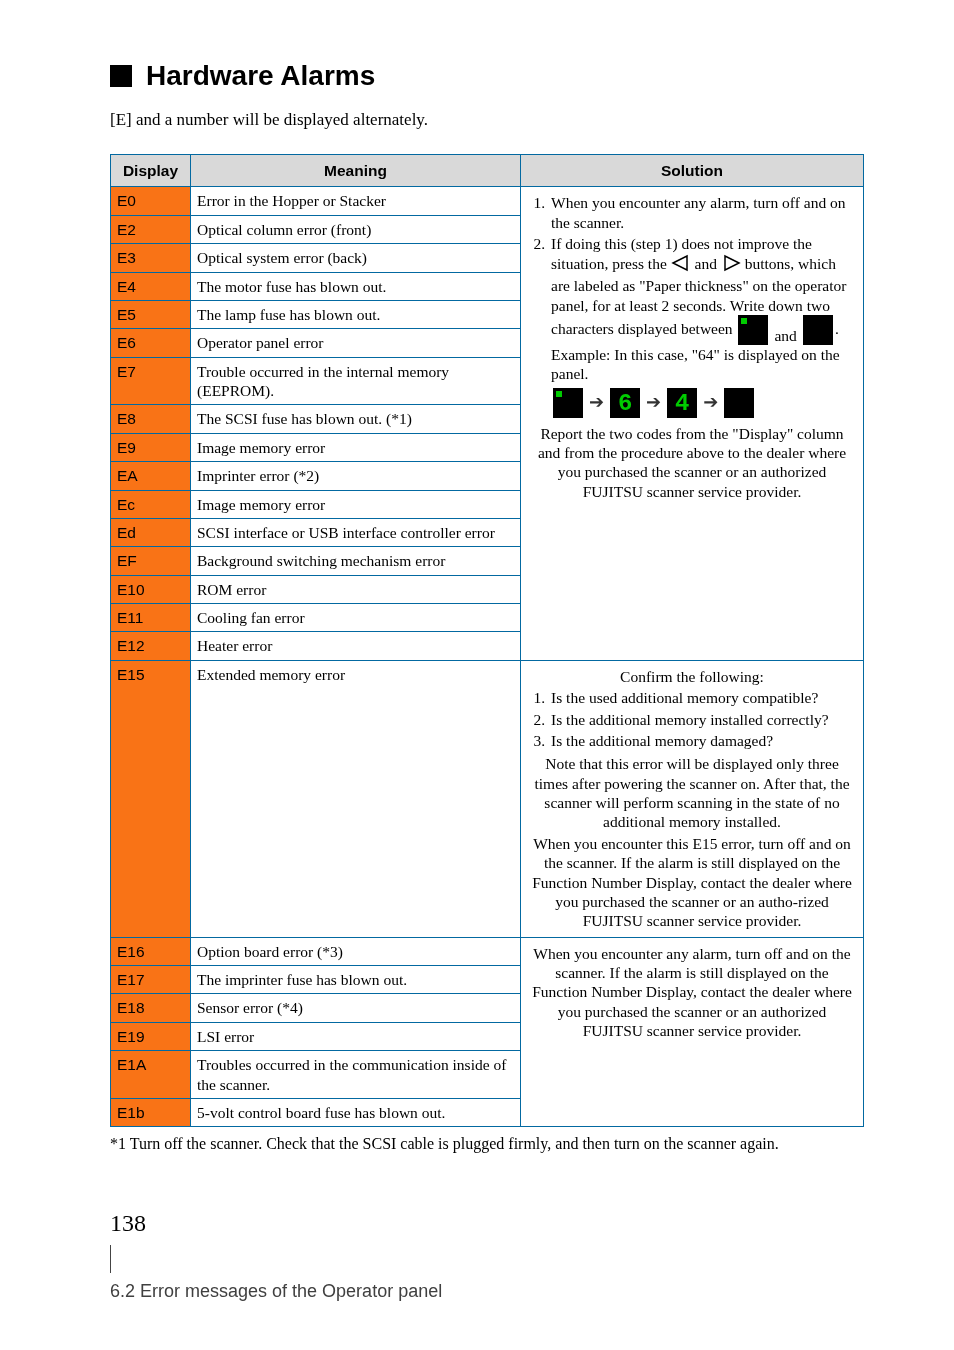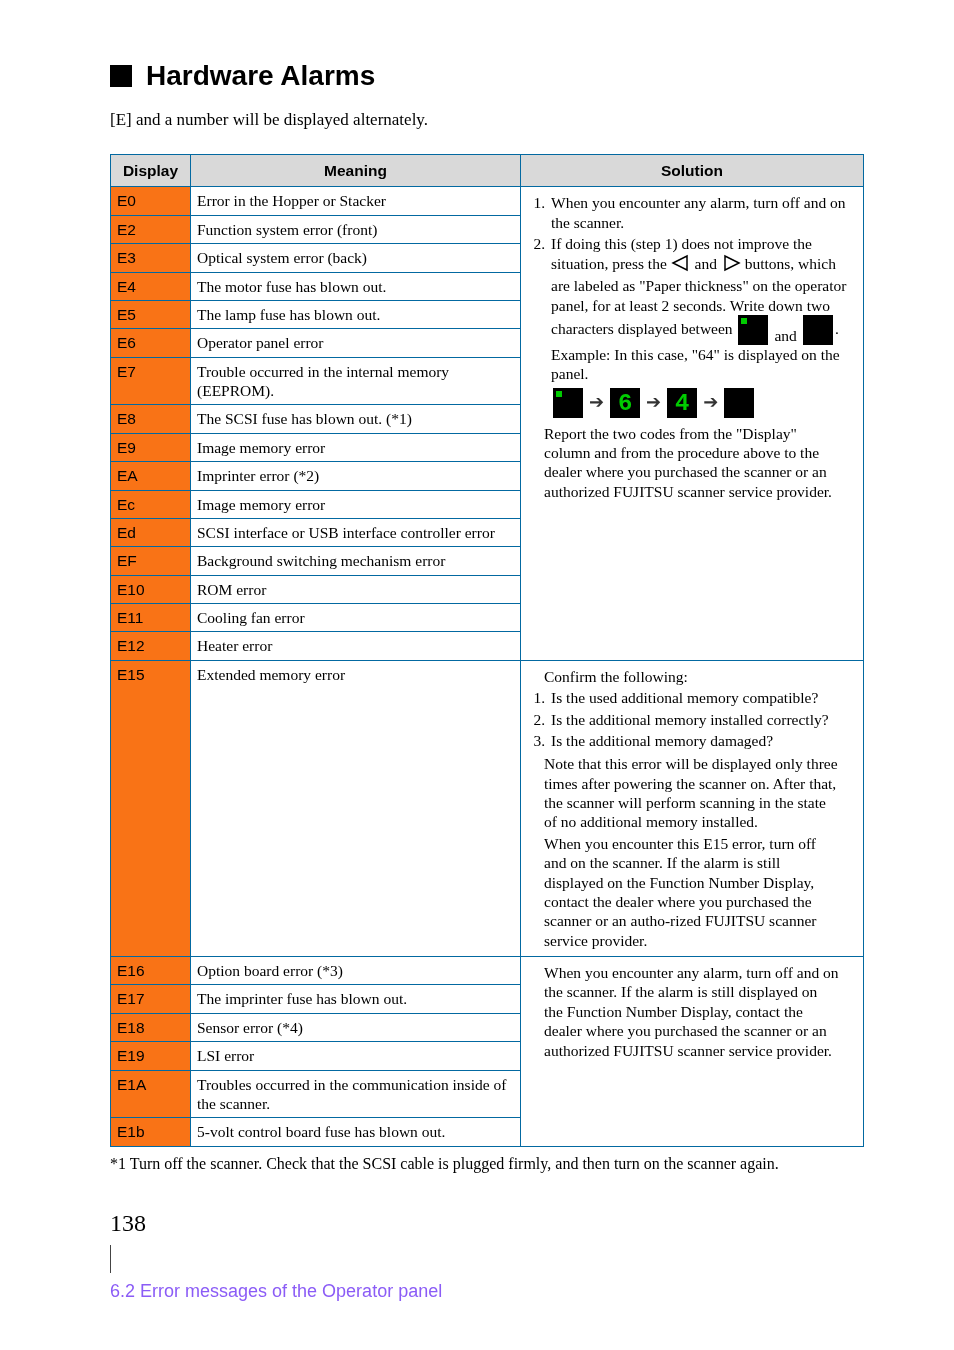--- a/index.html
+++ b/index.html
@@ -12,33 +12,33 @@
   table { border-collapse: collapse; width: 100%; table-layout: fixed; }
   th, td { border: 1px solid #0369a1; vertical-align: top; font-size: 15.5px; line-height: 1.25; }
   th { background: #d9d9d9; font-family: Arial, Helvetica, sans-serif; font-weight: bold; text-align: center; padding: 6px 4px; }
   td { padding: 4px 6px; }
   td.code { background: #f97316; font-family: Arial, Helvetica, sans-serif; font-weight: normal; }
   col.c1 { width: 80px; }
   col.c2 { width: 330px; }
   col.c3 { width: auto; }
   .sol ol { margin: 2px 0 4px 0; padding-left: 22px; }
   .sol ol li { padding-left: 2px; margin-bottom: 2px; }
-  .sol p { margin: 2px 17px; }
+  .sol p { margin: 2px 4px; text-align: center; }
   .icon-btn-left, .icon-btn-right { display: inline-block; vertical-align: middle; }
   .icon-btn-left svg, .icon-btn-right svg { width: 20px; height: 18px; }
   .disp-box { display: inline-block; width: 30px; height: 30px; background: #000; position: relative; margin: 0 2px; vertical-align: middle; }
   .disp-box .dot { position: absolute; width: 6px; height: 6px; background: #0c0; top: 3px; left: 3px; }
   .disp-box .digit { color: #0c0; font-family: "Courier New", monospace; font-weight: bold; font-size: 24px; position: absolute; top: 1px; left: 0; width: 100%; text-align: center; }
   .disp-seq { display: flex; align-items: center; gap: 4px; margin: 4px 0 6px 0; }
   .arrow { font-size: 18px; color: #333; }
   .footnote { font-size: 16px; margin-top: 8px; }
   .footer { position: absolute; bottom: 48px; left: 110px; display: flex; align-items: flex-start; gap: 8px; flex-direction: column; }
   .footer .pg { font-size: 24px; }
   .footer .sep { width: 1px; height: 28px; background: #444; }
-  .footer .sect { font-family: Arial, Helvetica, sans-serif; font-size: 18px; color: #8b5cf6; }
+  .footer .sect { font-family: Arial, Helvetica, sans-serif; font-size: 18px; color: #404040; }
   .between-boxes { display: inline-flex; align-items: flex-end; gap: 4px; vertical-align: middle; }
 </style>
 </head>
 <body>
 
 <div class="page">
   <div class="h1-row">
     <div class="h1-square"></div>
     <h1>Hardware Alarms</h1>
   </div>
@@ -88,21 +88,21 @@
                   </span>
                   <span class="arrow">➔</span>
                   <span class="disp-box blank"></span>
                 </div></li>
             </ol>
             <p>Report the two codes from the "Display" column and from the procedure above to the dealer where you purchased the scanner or an authorized FUJITSU scanner service provider.</p>
           </td>
         </tr>
         <tr>
           <td class="code">E2</td>
-          <td>Function system error (front)</td>
+          <td>Optical column error (front)</td>
         </tr>
         <tr>
           <td class="code">E3</td>
           <td>Optical system error (back)</td>
         </tr>
         <tr>
           <td class="code">E4</td>
           <td>The motor fuse has blown out.</td>
         </tr>
         <tr>

